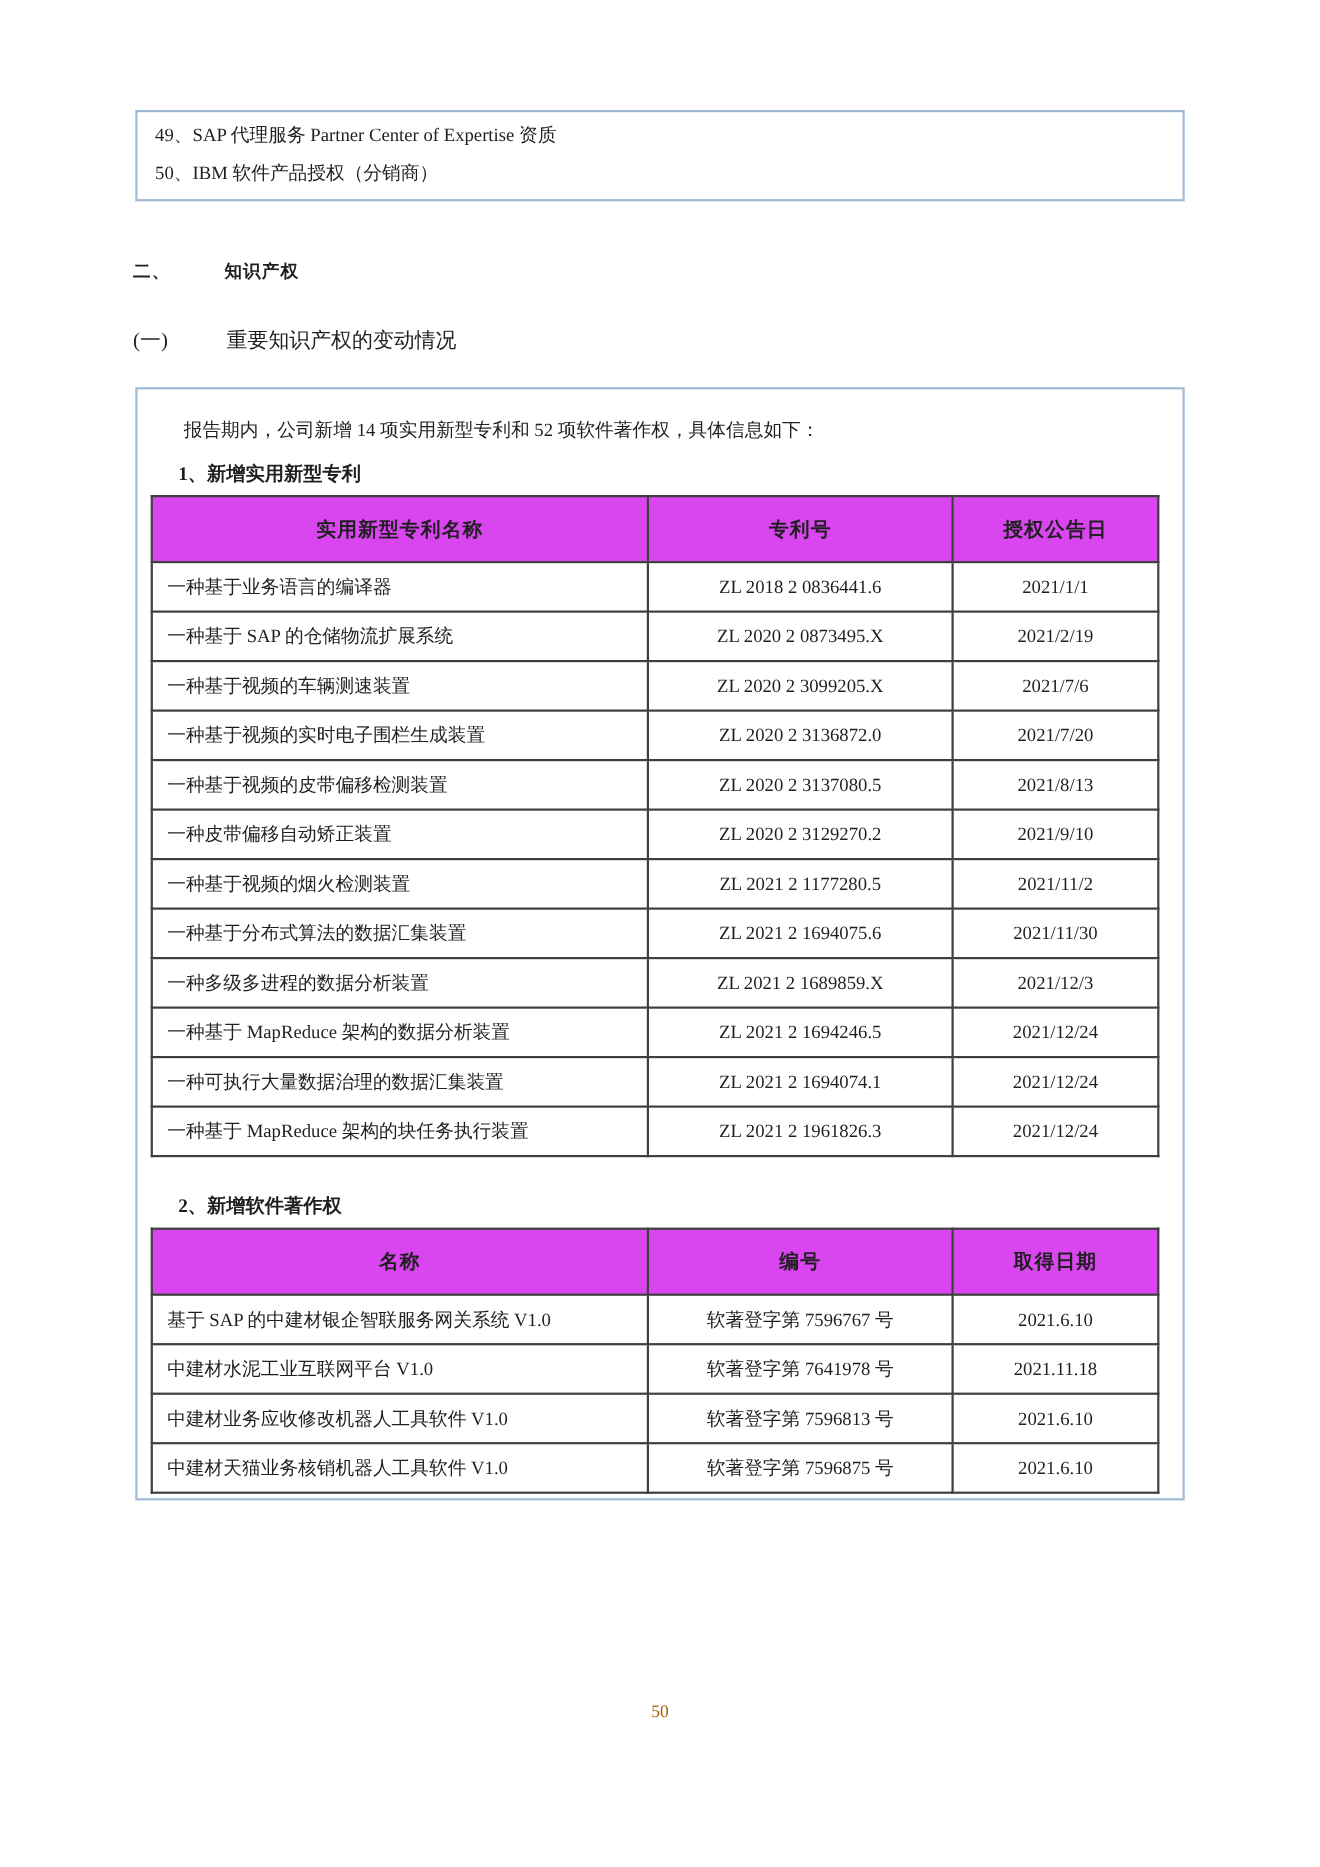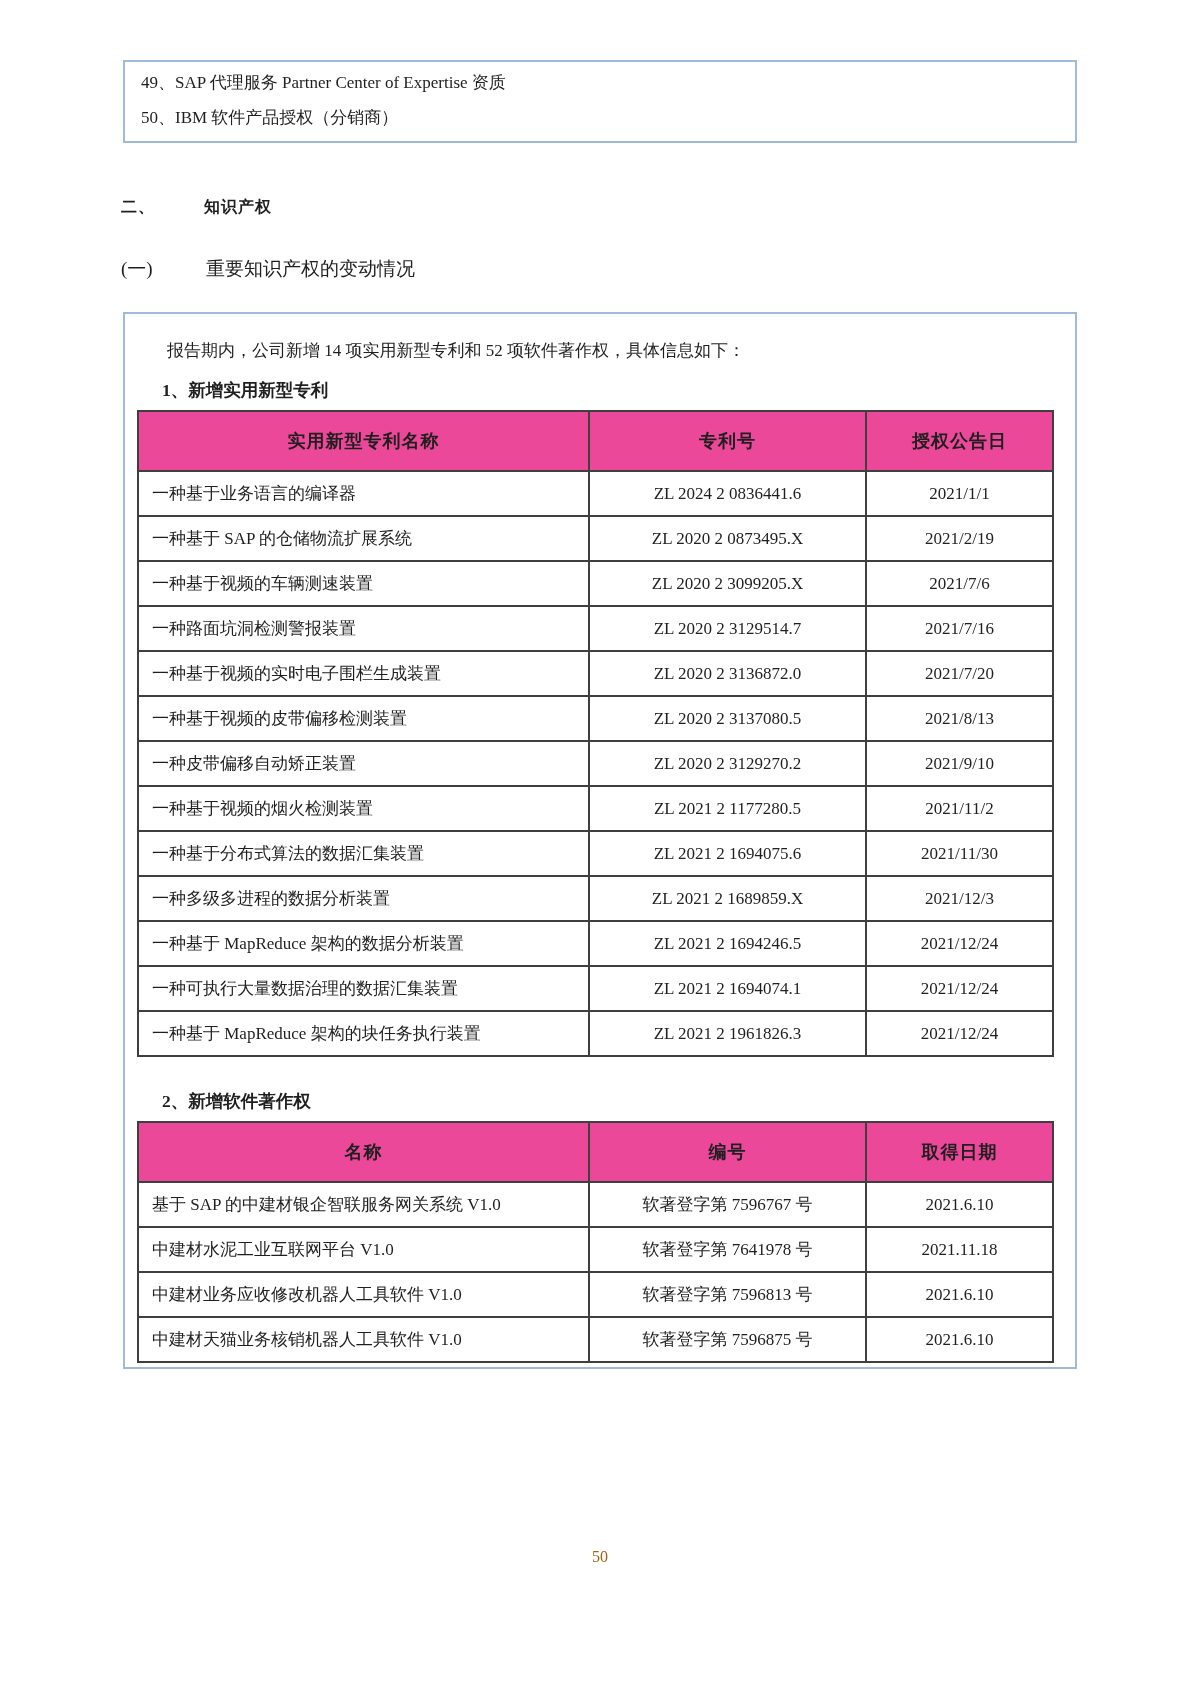--- a/index.html
+++ b/index.html
@@ -13,21 +13,21 @@
     position: relative;
     font-family: "Liberation Serif", "DejaVu Serif", serif;
     color: #1f1f1f;
     overflow: hidden;
   }
   .content {
     margin: 0 123px;
   }
   
   .qual-box {
-    margin-top: 60px;
+    margin-top: 100px;
     border: 2px solid #a0b9d4;
     padding: 3px 21px 6px 16px;
     box-sizing: border-box;
   }
   .qual-line {
     font-size: 17px;
     line-height: 35px;
     white-space: nowrap;
   }
   
@@ -77,21 +77,21 @@
     width: 915px;
     table-layout: fixed;
     font-size: 17px;
   }
   table.data-table th,
   table.data-table td {
     border: 2px solid #3f3f3f;
     box-sizing: border-box;
   }
   table.data-table th {
-    background: #ec4899;
+    background: #d946ef;
     height: 60px;
     font-size: 18px;
     font-weight: bold;
     letter-spacing: 1px;
   }
   table.data-table td {
     height: 45px;
     text-align: center;
     padding: 0 6px;
   }
@@ -146,37 +146,32 @@
     <thead>
           <tr>
             <th>实用新型专利名称</th>
             <th>专利号</th>
             <th>授权公告日</th>
           </tr>
         </thead>
         <tbody>
           <tr>
             <td class="cell-name">一种基于业务语言的编译器</td>
-            <td>ZL 2024 2 0836441.6</td>
+            <td>ZL 2018 2 0836441.6</td>
             <td>2021/1/1</td>
           </tr>
           <tr>
             <td class="cell-name">一种基于 SAP 的仓储物流扩展系统</td>
             <td>ZL 2020 2 0873495.X</td>
             <td>2021/2/19</td>
           </tr>
           <tr>
             <td class="cell-name">一种基于视频的车辆测速装置</td>
             <td>ZL 2020 2 3099205.X</td>
             <td>2021/7/6</td>
-          </tr>
-          <tr>
-            <td class="cell-name">一种路面坑洞检测警报装置</td>
-            <td>ZL 2020 2 3129514.7</td>
-            <td>2021/7/16</td>
           </tr>
           <tr>
             <td class="cell-name">一种基于视频的实时电子围栏生成装置</td>
             <td>ZL 2020 2 3136872.0</td>
             <td>2021/7/20</td>
           </tr>
           <tr>
             <td class="cell-name">一种基于视频的皮带偏移检测装置</td>
             <td>ZL 2020 2 3137080.5</td>
             <td>2021/8/13</td>

